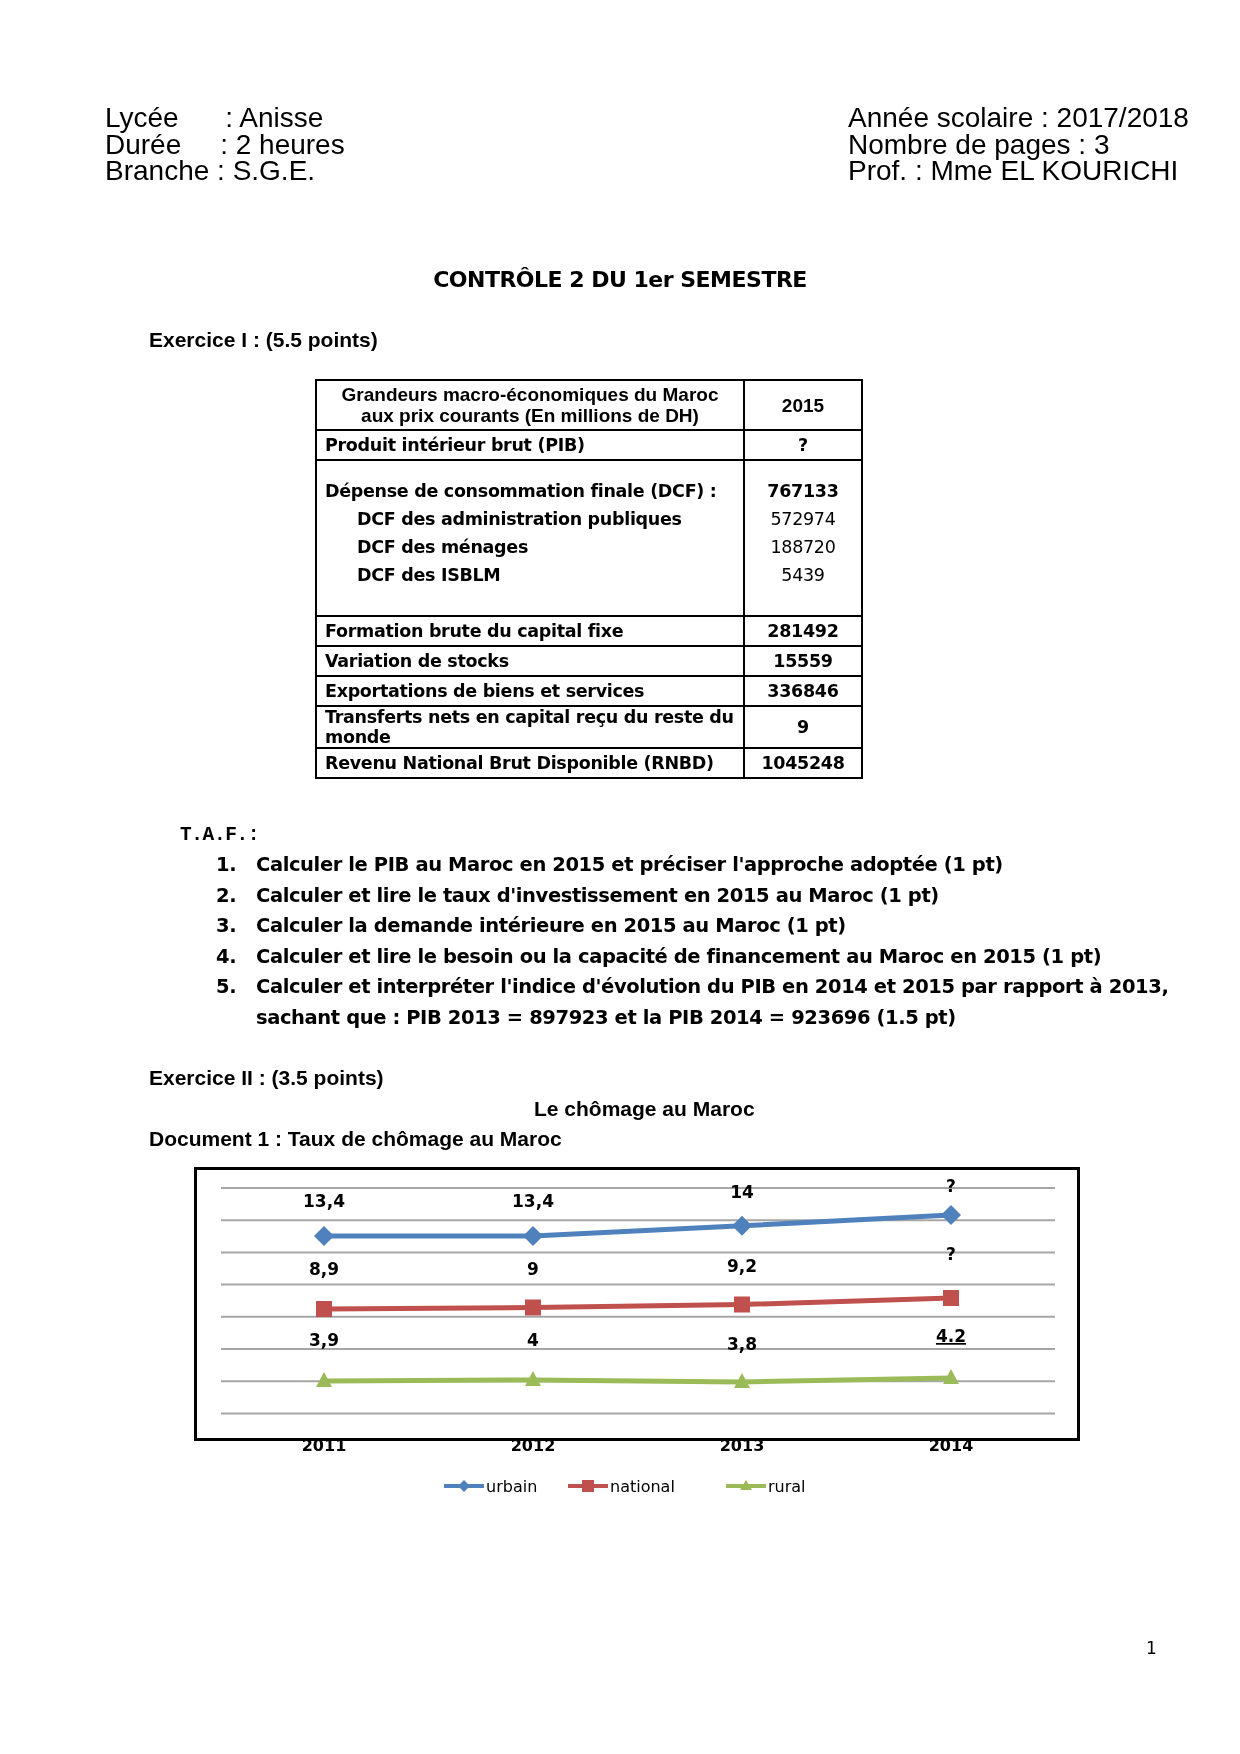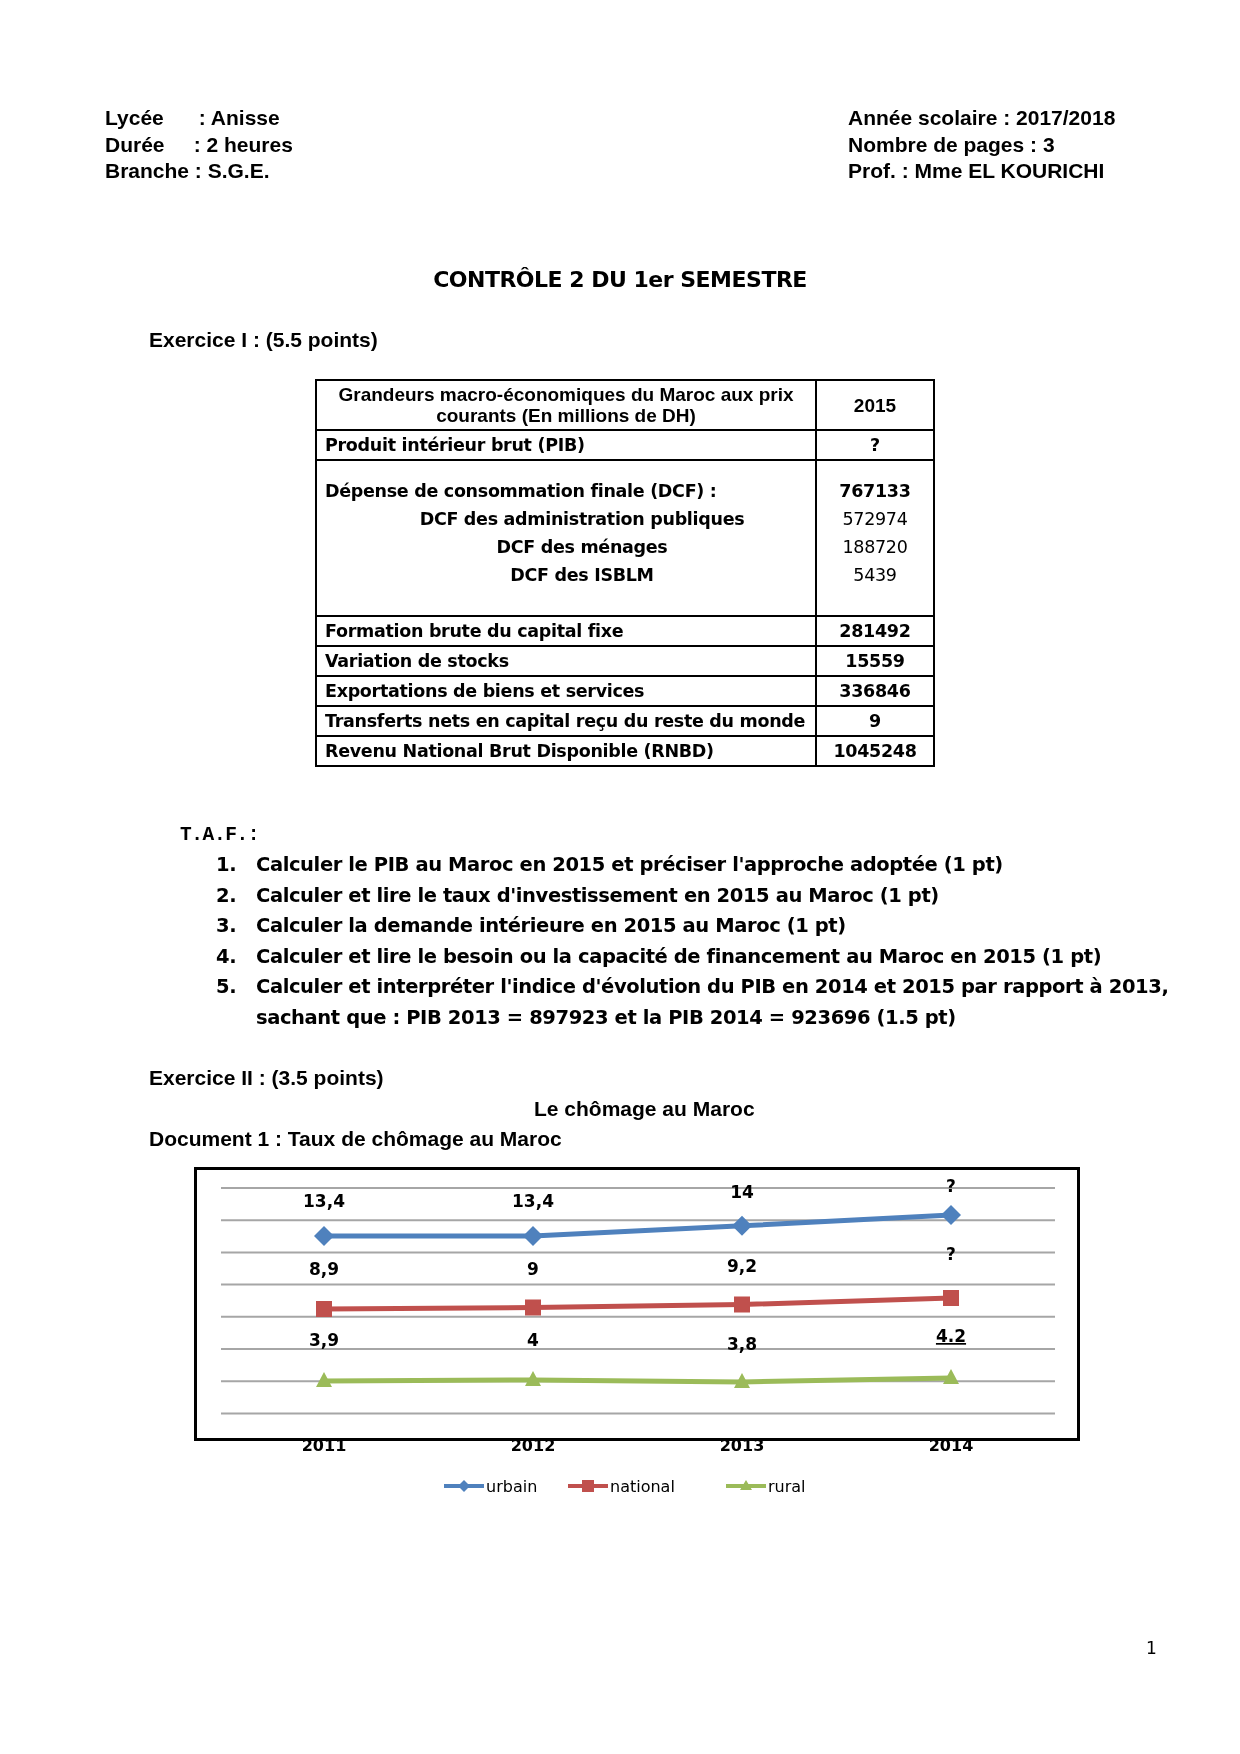--- a/index.html
+++ b/index.html
@@ -1,31 +1,31 @@
 <!DOCTYPE html>
 <html><head>
 <meta charset="utf-8">
 <style>
   html,body{margin:0;padding:0;background:#fff;}
   body{width:1240px;height:1754px;position:relative;overflow:hidden;color:#000;}
-  .hdr{position:absolute;font-family:"Liberation Sans",sans-serif;font-weight:bold;font-size:21px;line-height:26.5px;}
+  .hdr{position:absolute;font-family:"Liberation Sans",sans-serif;font-weight:normal;font-size:28px;line-height:26.5px;}
   .hdr div{white-space:pre;}
   #hdr-left{left:105px;top:105px;}
   #hdr-right{left:848px;top:105px;}
   #title{position:absolute;left:0;width:1240px;top:267px;text-align:center;font-family:"DejaVu Sans",sans-serif;font-weight:bold;font-size:22px;letter-spacing:-0.5px;}
   .ex{position:absolute;font-family:"Liberation Sans",sans-serif;font-weight:bold;font-size:21px;}
   #ex1{left:149px;top:328px;}
-  table#macro{position:absolute;left:315px;top:379px;width:620px;border-collapse:collapse;font-family:"DejaVu Sans",sans-serif;font-size:17.5px;letter-spacing:-0.3px;}
+  table#macro{position:absolute;left:315px;top:379px;width:548px;border-collapse:collapse;font-family:"DejaVu Sans",sans-serif;font-size:17.5px;letter-spacing:-0.3px;}
   #macro td{border:2px solid #000;padding:0 8px;height:28px;}
   #macro td.v{width:100px;text-align:center;font-weight:bold;}
   #macro td.l{font-weight:bold;}
   #macro tr.head td{height:48px;font-family:"Liberation Sans",sans-serif;font-size:19px;line-height:21px;letter-spacing:0;}
   #macro tr.head td.l{text-align:center;}
   #macro tr.dcf td{vertical-align:top;padding-top:16px;padding-bottom:26px;line-height:28px;}
-  #macro .sub{padding-left:32px;display:block;text-align:center;}
+  #macro .sub{padding-left:32px;display:block;}
   #macro .nb{font-weight:normal;display:block;}
   #taf{position:absolute;left:180px;top:824px;font-family:Liberation Mono, monospace;font-weight:bold;font-size:19.5px;letter-spacing:-0.4px;}
   #taf-list{position:absolute;left:216px;top:850px;width:960px;font-family:"DejaVu Sans",sans-serif;font-weight:bold;font-size:19.5px;letter-spacing:-0.4px;line-height:30.5px;}
   #taf-list .item{display:flex;}
   #taf-list .num{width:40px;flex:none;}
   #ex2{left:149px;top:1066px;}
   #chomage-title{position:absolute;left:534px;top:1097px;font-family:"Liberation Sans",sans-serif;font-weight:bold;font-size:21px;}
   #doc1{position:absolute;left:149px;top:1127px;font-family:"Liberation Sans",sans-serif;font-weight:bold;font-size:21px;}
   #chart{position:absolute;left:194px;top:1167px;width:886px;height:274px;border:3px solid #000;box-sizing:border-box;}
   #chart svg{position:absolute;left:0;top:0;}

